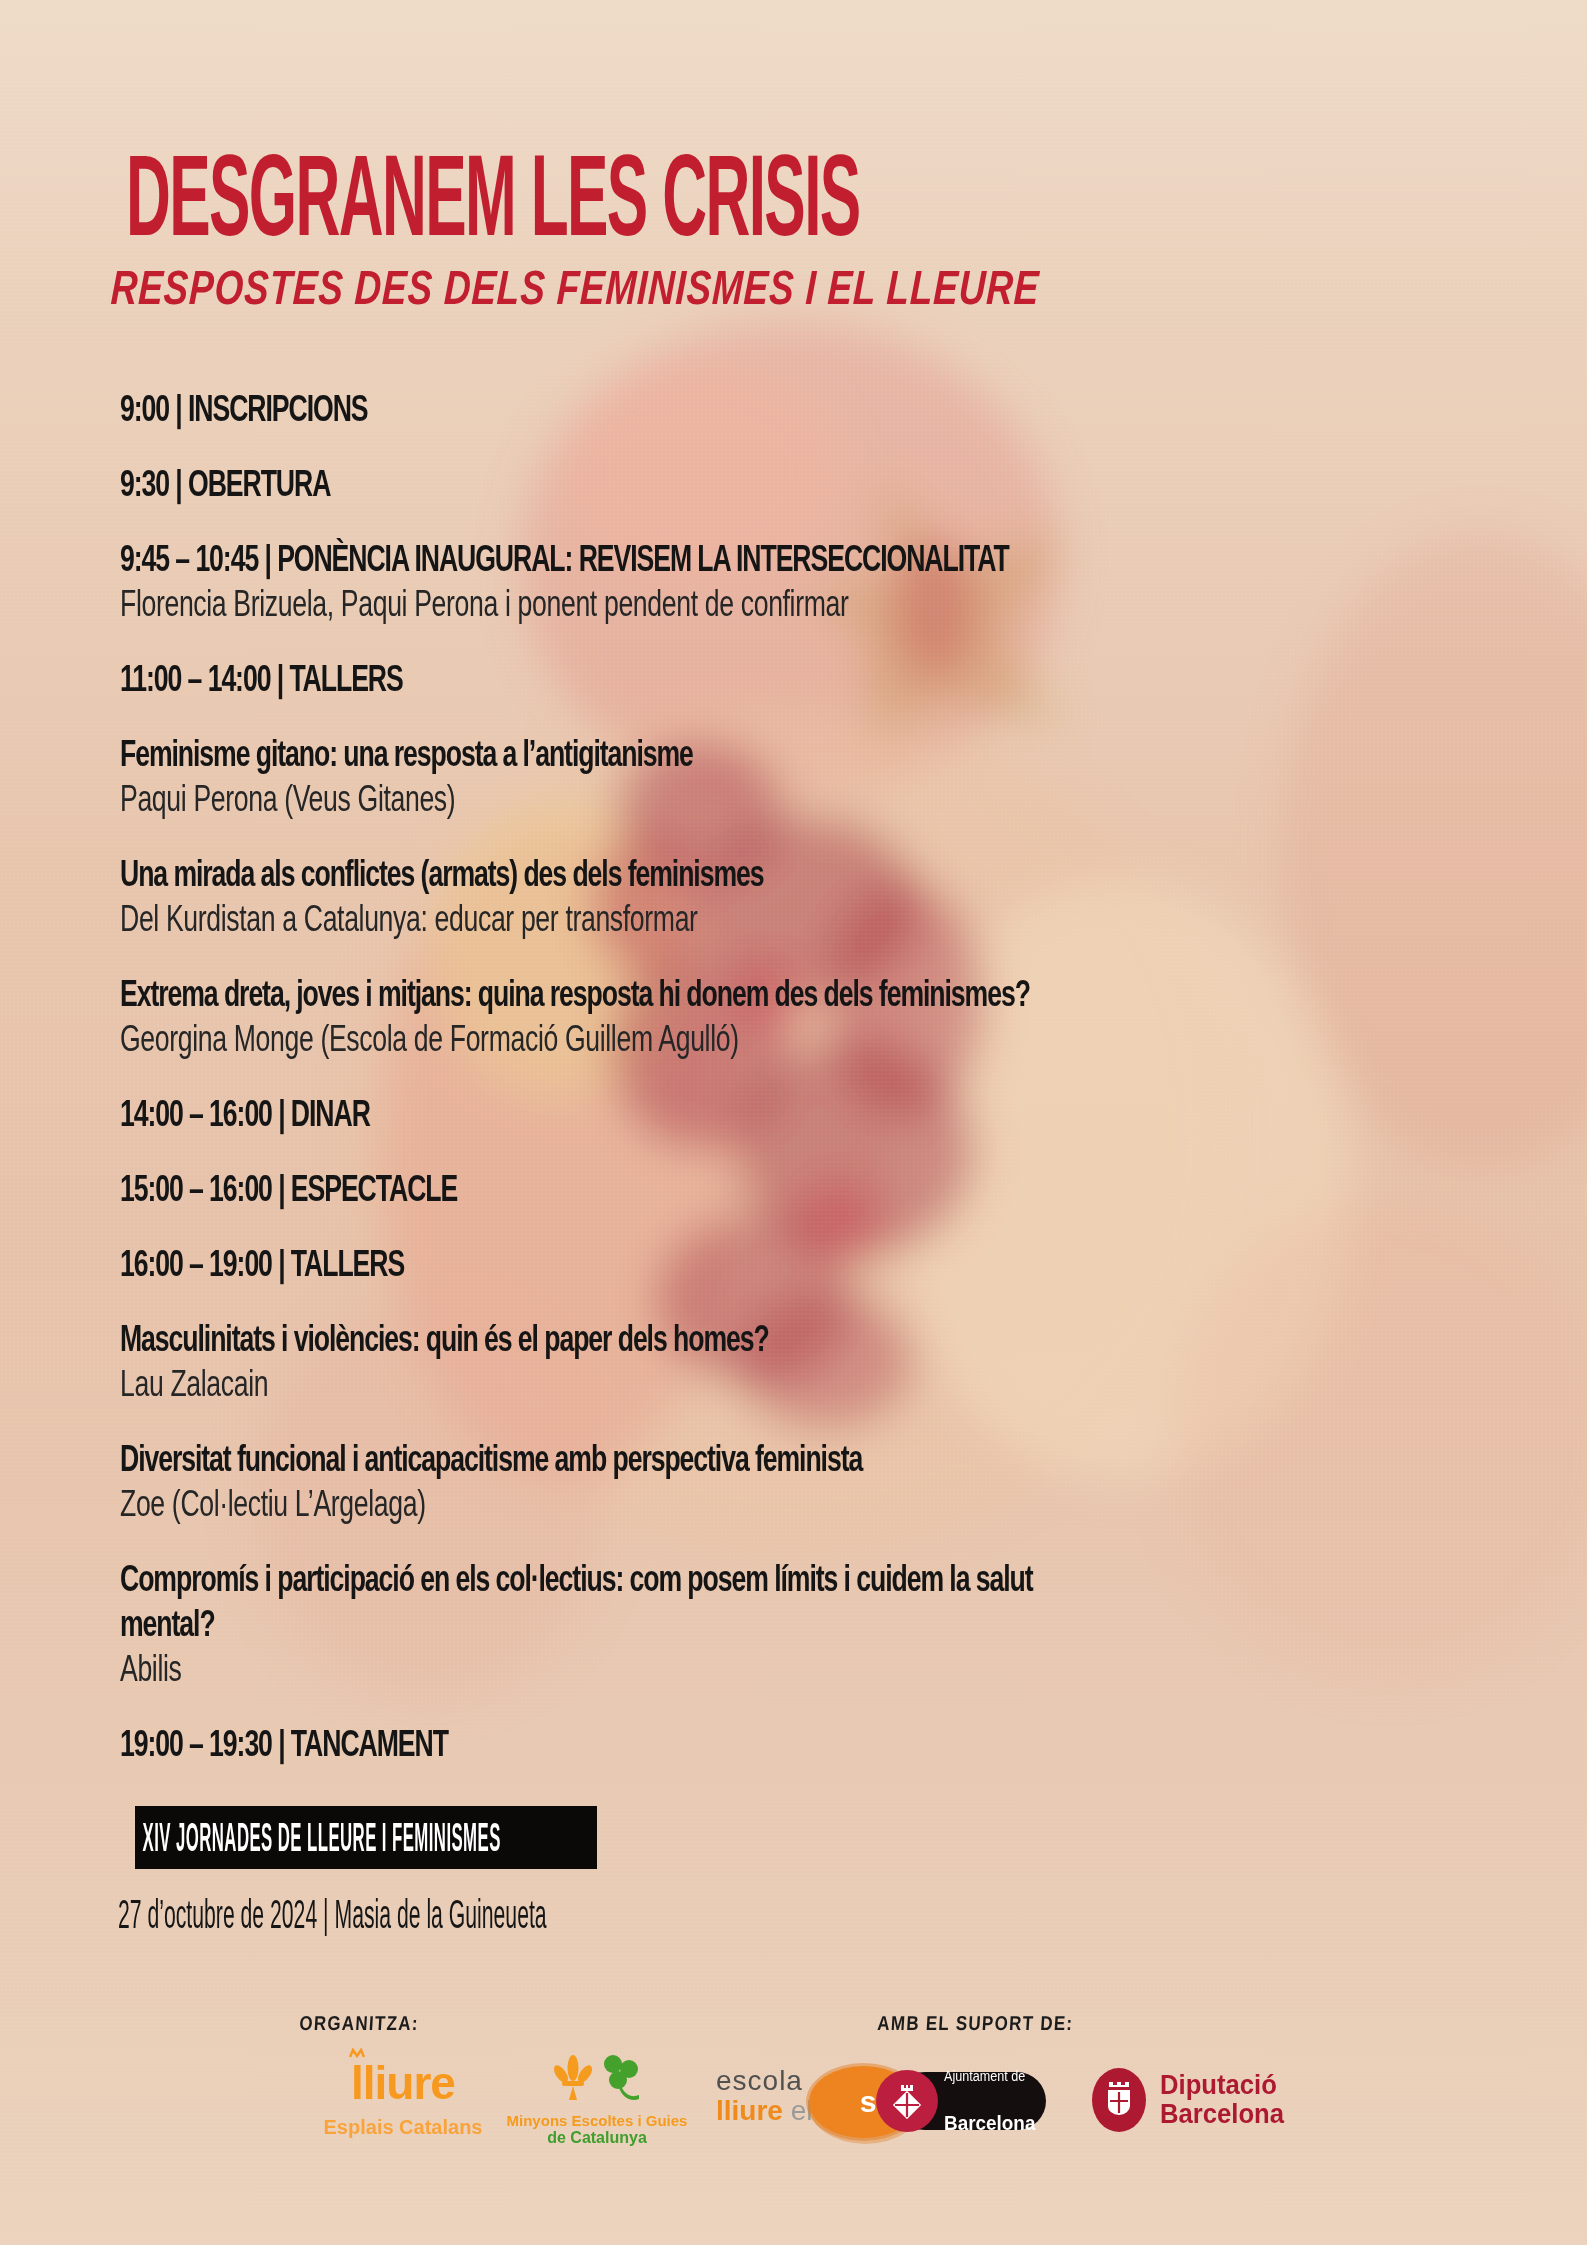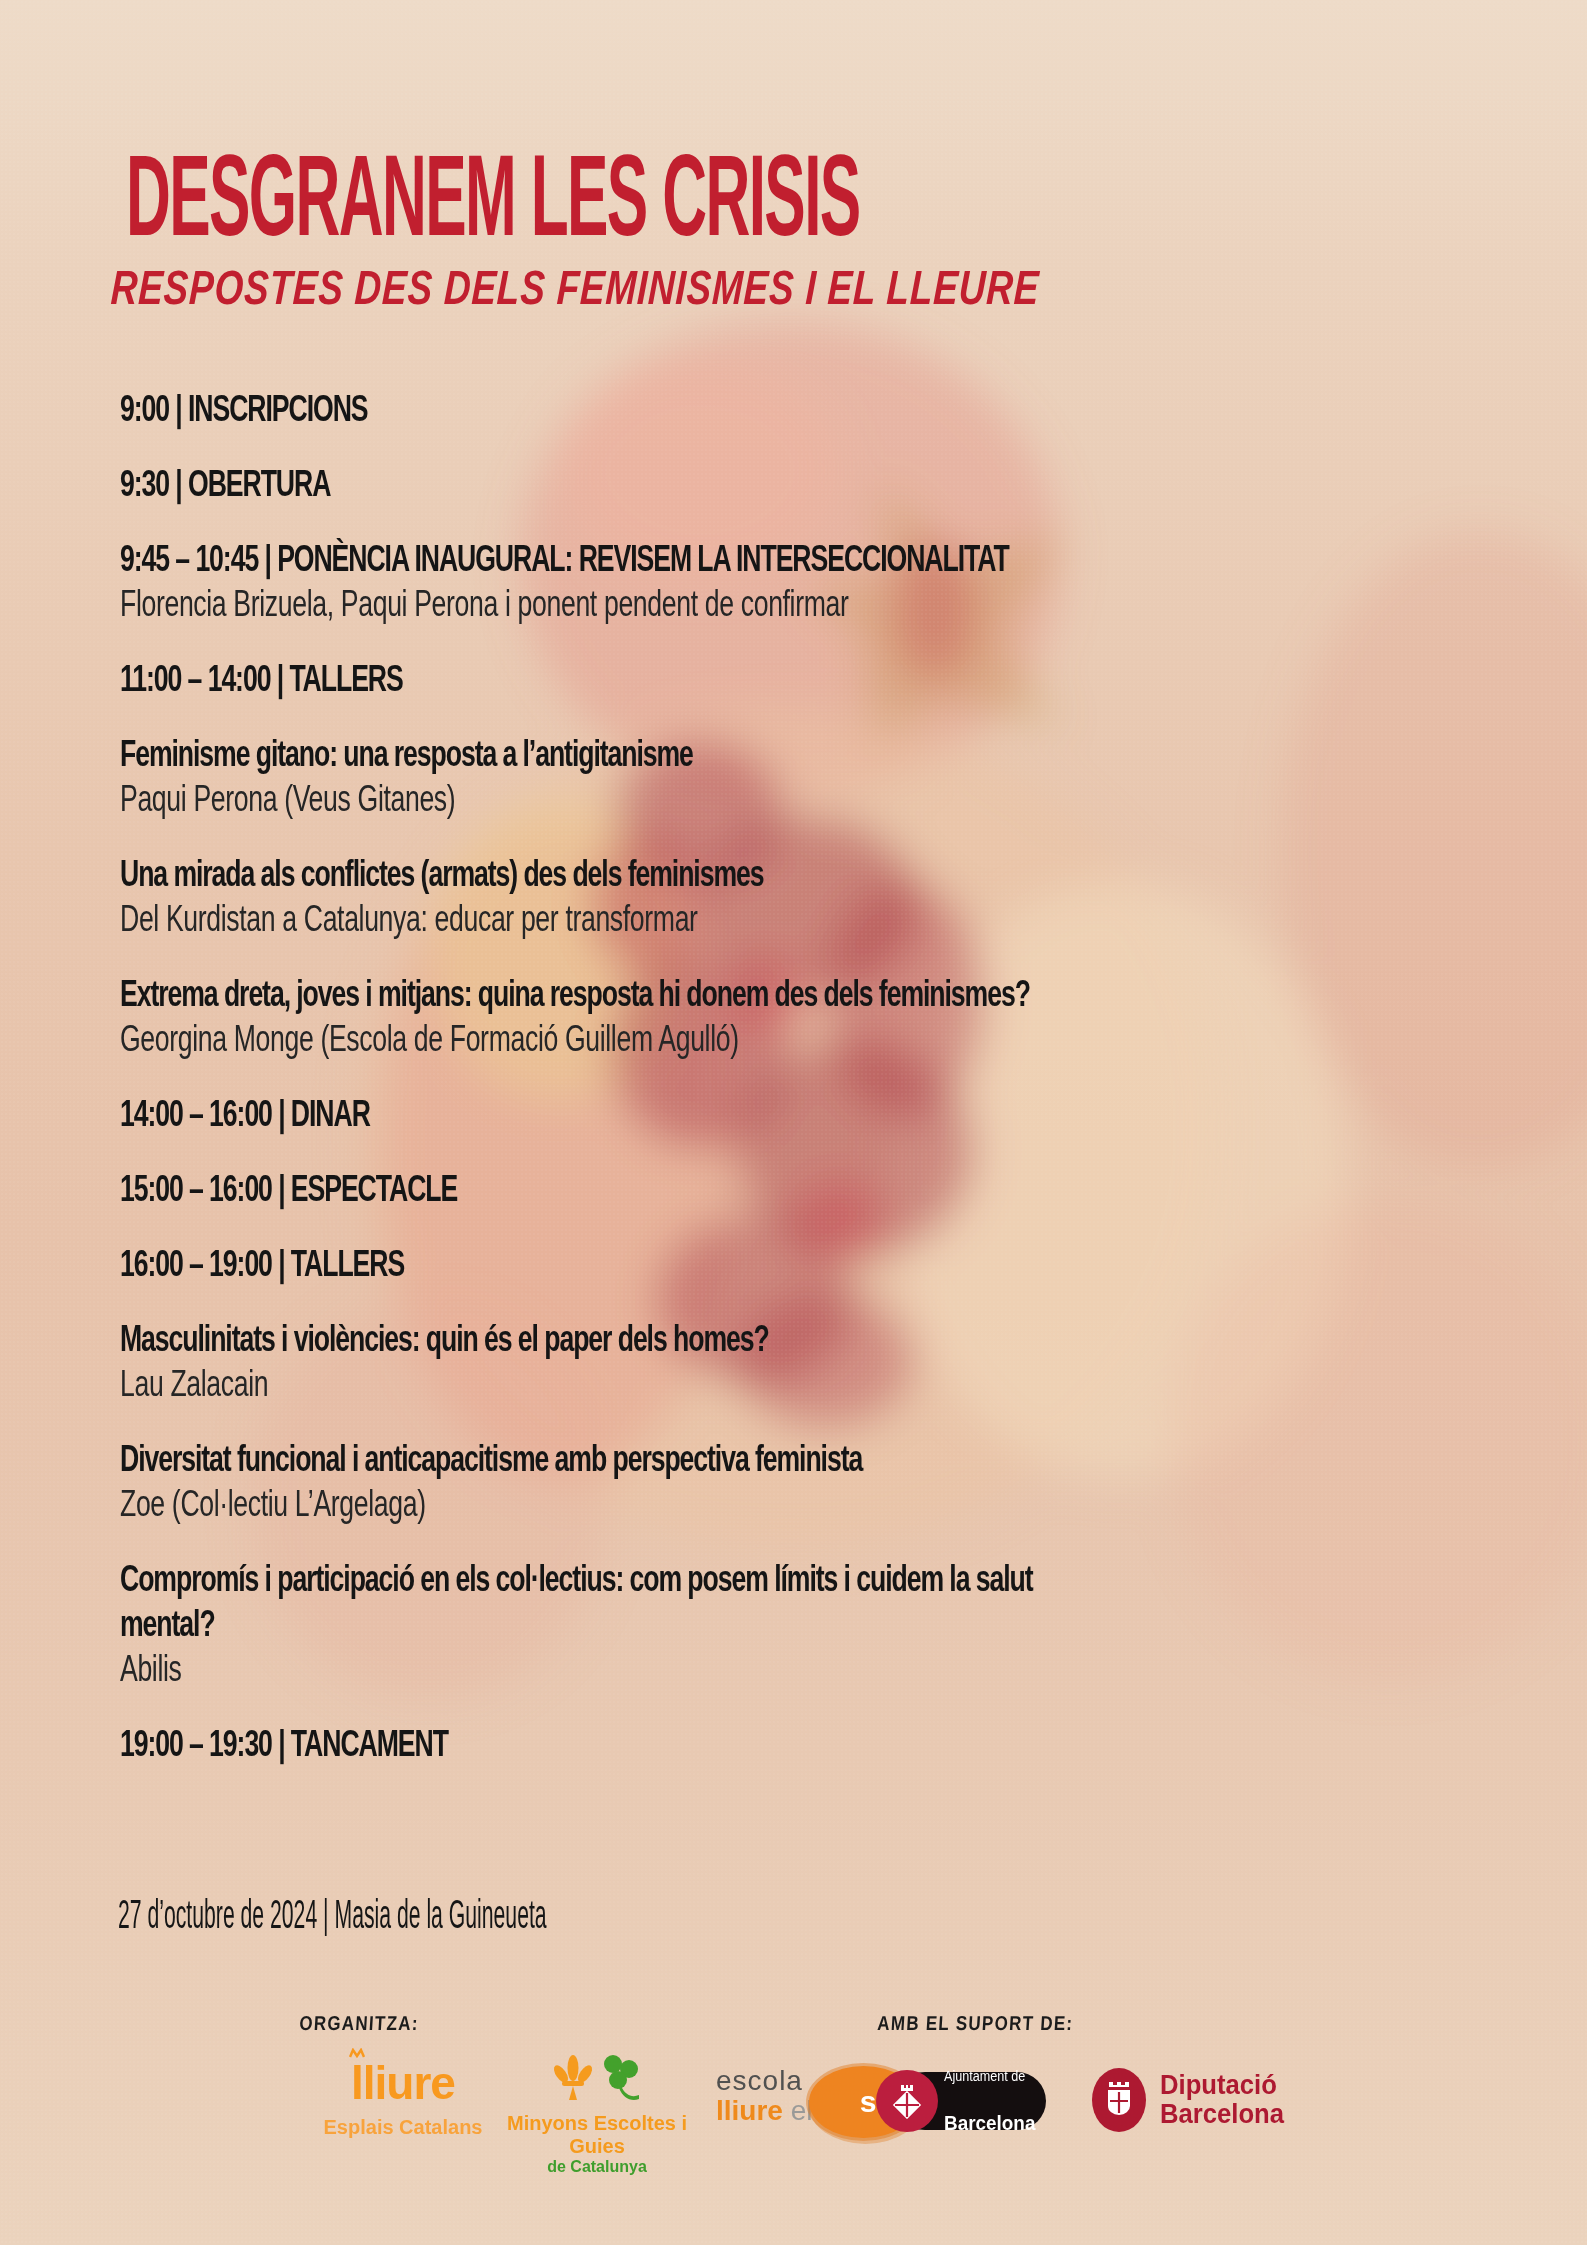--- a/index.html
+++ b/index.html
@@ -60,21 +60,21 @@
   .lbl-sup{left:878px; top:2012px;}
 
   
   .esplac{left:318px; top:2056px; width:170px; text-align:center;}
   .esplac-word{position:relative; display:inline-block; color:#f8991f; font-size:46px; font-weight:800; letter-spacing:-1px;}
   .esplac-crown{position:absolute; left:-2px; top:-8px;}
   .esplac-sub{margin-top:6px; color:#f8a33c; font-size:20px; font-weight:700;}
 
   
   .minyons{left:492px; top:2052px; width:210px; text-align:center;}
-  .minyons-line1{color:#f59b1e; font-size:20px; font-weight:700; margin-top:4px;}
+  .minyons-line1{color:#f59b1e; font-size:15px; font-weight:700; margin-top:4px;}
   .minyons-line2{color:#3f9e2d; font-size:16px; font-weight:700;}
 
   
   .escola{left:700px; top:2066px; display:flex; align-items:flex-start;margin-left:16px;}
   .escola-text{line-height:30px; font-size:28px; white-space:nowrap;}
   .escola-w1{color:#515150; letter-spacing:1px;}
   .escola-w2{color:#ef8a1c; font-weight:700;}
   .escola-w3{color:#9a9a98;}
   .sol-circle{
     width:72px; height:72px; border-radius:50%; background:#ee8420; margin-left:-4px;
@@ -191,20 +191,23 @@
     <div class="sched-item">
       <div class="sched-heading">Compromís i participació en els col·lectius: com posem límits i cuidem la salut
 mental?</div>
       <div class="sched-sub">Abilis</div>
     </div>
     <div class="sched-item">
       <div class="sched-heading">19:00 – 19:30 | TANCAMENT</div>
     </div>
   </div>
 
+  <div class="layer banner">
+    <span class="banner-text">XIV JORNADES DE LLEURE I FEMINISMES</span>
+  </div>
 
   <div class="layer date-loc">27 d’octubre de 2024 | Masia de la Guineueta</div>
 
   <div class="layer footer-label lbl-org">ORGANITZA:</div>
   <div class="layer footer-label lbl-sup">AMB EL SUPORT DE:</div>
 
   <div class="layer esplac">
     <span class="esplac-word">
       <svg class="esplac-crown" width="16" height="10" viewBox="0 0 16 10" aria-hidden="true">
         <polyline points="1,9 4,2 8,8 12,2 15,9" fill="none" stroke="#f8991f" stroke-width="2.5"></polyline>

